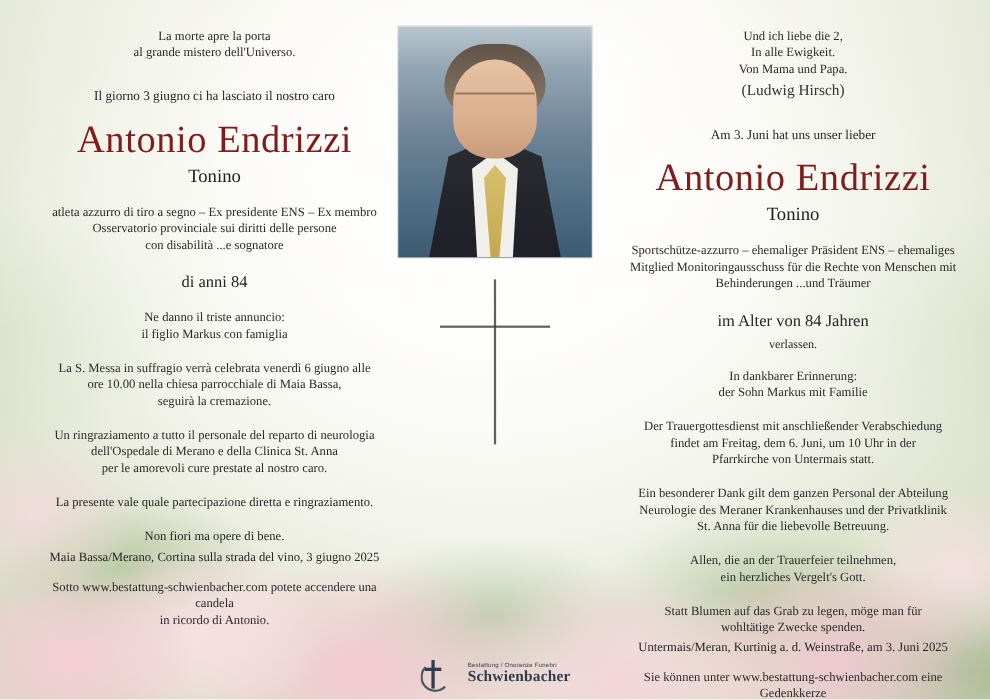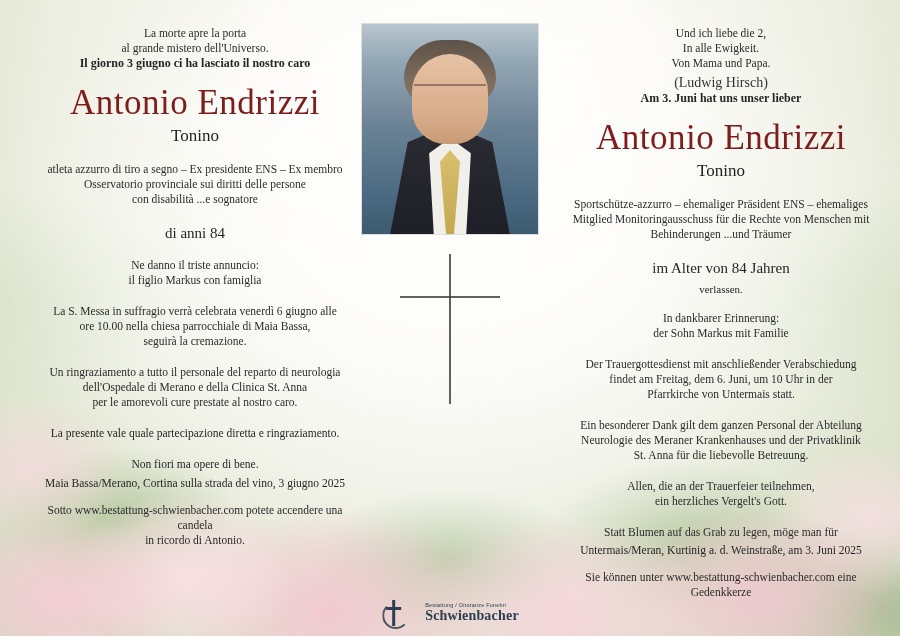--- a/index.html
+++ b/index.html
@@ -240,21 +240,21 @@
     font-size: 11.5px;
     line-height: 15px;
     color: #2b2b2b;
   }
   .block { margin: 0 14px; }
 
   .poem { margin-top: 26px; }
   .poem .line { font-size: 11.5px; }
   .author { font-size: 14px; margin-top: 4px; color: #333; }
 
-  .lead { font-size: 12px; font-weight: bold; }
+  .lead { margin-top: 24px; font-size: 12px; }
 
   .name {
     margin-top: 14px;
     font-size: 35px;
     letter-spacing: 0.5px;
     color: #7f1d1d;
     font-weight: normal;
     line-height: 1.05;
   }
   .nick {
@@ -412,20 +412,21 @@
       <div class="line">St. Anna für die liebevolle Betreuung.</div>
     </div>
 
     <div class="para block">
       <div class="line">Allen, die an der Trauerfeier teilnehmen,</div>
       <div class="line">ein herzliches Vergelt's Gott.</div>
     </div>
 
     <div class="para block">
       <div class="line">Statt Blumen auf das Grab zu legen, möge man für</div>
+      <div class="line">wohltätige Zwecke spenden.</div>
     </div>
 
     <div class="place block">Untermais/Meran, Kurtinig a. d. Weinstraße, am 3. Juni 2025</div>
 
     <div class="small-note block">
       <div class="line">Sie können unter www.bestattung-schwienbacher.com eine Gedenkkerze</div>
 
     </div>
   </div>
 </div>

